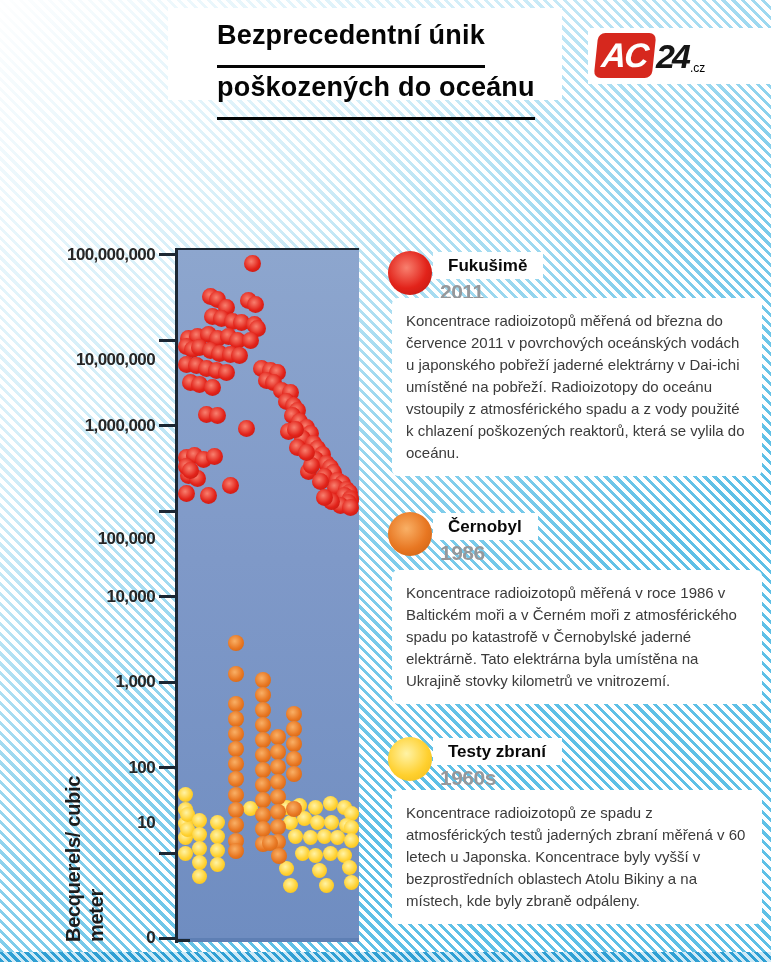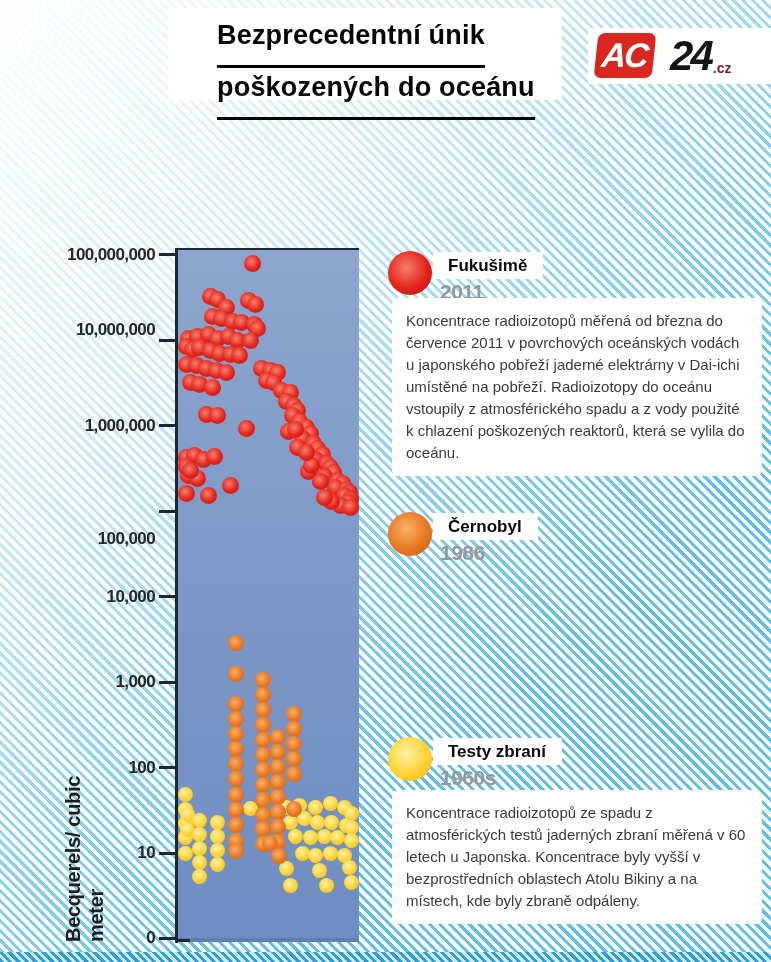--- a/index.html
+++ b/index.html
@@ -16,23 +16,23 @@
   .title-box{position:absolute;left:168px;top:8px;width:394px;height:92px;background:#fff;z-index:2;
              padding:8px 0 0 49px;box-sizing:border-box;}
   .title-line{font-size:27px;font-weight:bold;color:#050505;line-height:38px;letter-spacing:0.2px;}
   .title-line span{display:inline-block;border-bottom:3px solid #050505;padding-bottom:11px;}
   
   .logo-band{position:absolute;left:588px;top:28px;width:183px;height:56px;background:#fff;z-index:2;}
   .logo{position:absolute;left:8px;top:5px;display:flex;align-items:flex-end;}
   .logo-ac{display:inline-block;background:#d6281e;color:#fff;font-weight:bold;font-style:italic;
            font-size:34px;line-height:42px;padding:1px 7px 2px 6px;border-radius:7px;
            transform:skewX(-6deg);letter-spacing:-2px;}
-  .logo-24{font-weight:bold;font-style:italic;font-size:42px;line-height:44px;color:#161616;
-           letter-spacing:-3px;margin-left:16px;}
-  .logo-cz{font-weight:bold;font-size:14px;color:#7f1d1d;margin-left:2px;line-height:20px;}
+  .logo-24{font-weight:bold;font-style:italic;font-size:34px;line-height:44px;color:#161616;
+           letter-spacing:-3px;margin-left:2px;}
+  .logo-cz{font-weight:normal;font-size:12px;color:#000000;margin-left:2px;line-height:20px;}
   
   .intro-box{position:absolute;left:178px;top:118px;width:576px;background:#fff;z-index:2;
              box-sizing:border-box;padding:13px 16px 13px 17px;border-radius:3px;}
   .intro-box p{margin:0;font-size:15px;font-weight:bold;color:#2f2f2f;line-height:1.6;}
   
   .panel{position:absolute;left:178px;top:248px;width:181px;height:694px;z-index:1;
          background:linear-gradient(to bottom,#8da6ce 0%,#7f99c8 45%,#6f8dc1 100%);
          border-top:2px solid #1c2733;border-bottom:4px solid #5e7fb4;box-sizing:border-box;}
   #dots{position:absolute;inset:0;z-index:2;}
   .dot{position:absolute;border-radius:50%;}
@@ -261,49 +261,52 @@
       <div class="dot dot-fukushima" style="width: 17px; height: 17px; left: 279.91px; top: 423.035px;"></div>
       <div class="dot dot-fukushima" style="width: 17px; height: 17px; left: 287.15px; top: 420.912px;"></div>
     </div>
   <div id="yaxis">
     <div class="axis-line"></div>
     <div class="axis-foot"></div>
     <div id="yticks">
         <div class="tick-line" style="top: 253px;"></div>
         <div class="tick-label" style="top: 244.5px;">100,000,000</div>
         <div class="tick-line" style="top: 338.5px;"></div>
-        <div class="tick-label" style="top: 320px; text-align: right;">10,000,000</div>
+        <div class="tick-label" style="top: 350px; text-align: right;">10,000,000</div>
         <div class="tick-line" style="top: 424px;"></div>
         <div class="tick-label" style="top: 415.5px;">1,000,000</div>
         <div class="tick-line" style="top: 509.5px;"></div>
         <div class="tick-label" style="top: 501px; margin-top: 28px;">100,000</div>
         <div class="tick-line" style="top: 595px;"></div>
         <div class="tick-label" style="top: 586.5px;">10,000</div>
         <div class="tick-line" style="top: 680.5px;"></div>
         <div class="tick-label" style="top: 672px;">1,000</div>
         <div class="tick-line" style="top: 766px;"></div>
         <div class="tick-label" style="top: 757.5px;">100</div>
         <div class="tick-line" style="top: 851.5px;"></div>
-        <div class="tick-label" style="top: 843px;">10</div>
+        <div class="tick-label" style="top: 813px;">10</div>
         <div class="tick-line" style="top: 936.5px;"></div>
         <div class="tick-label" style="top: 928px;">0</div>
       </div>
   </div>
   <div class="ylabel">Becquerels/ cubic meter</div>
 
   <div class="legend-ball ball-red" style="top:251px;"></div>
   <div class="legend-name" style="top:252px;">Fukušimě</div>
   <div class="legend-year" style="top:280px;">2011</div>
   <div class="desc-box" style="top:298px;">
     <p>Koncentrace radioizotopů měřená od března do července 2011 v povrchových oceánských vodách u japonského pobřeží jaderné elektrárny v Dai-ichi umístěné na pobřeží. Radioizotopy do oceánu vstoupily z atmosférického spadu a z vody použité k chlazení poškozených reaktorů, která se vylila do oceánu.</p>
   </div>
 
   <div class="legend-ball ball-orange" style="top:512px;"></div>
   <div class="legend-name" style="top:513px;">Černobyl</div>
   <div class="legend-year" style="top:541px;">1986</div>
+  <div class="desc-box" style="top:570px;">
+    <p>Koncentrace radioizotopů měřená v roce 1986 v Baltickém moři a v Černém moři z atmosférického spadu po katastrofě v Černobylské jaderné elektrárně. Tato elektrárna byla umístěna na Ukrajině stovky kilometrů ve vnitrozemí.</p>
+  </div>
 
   <div class="legend-ball ball-yellow" style="top:737px;"></div>
   <div class="legend-name" style="top:738px;">Testy zbraní</div>
   <div class="legend-year" style="top:766px;">1960s</div>
   <div class="desc-box" style="top:790px;">
     <p>Koncentrace radioizotopů ze spadu z atmosférických testů jaderných zbraní měřená v 60 letech u Japonska. Koncentrace byly vyšší v bezprostředních oblastech Atolu Bikiny a na místech, kde byly zbraně odpáleny.</p>
   </div>
 </div>
 
 </body></html>

